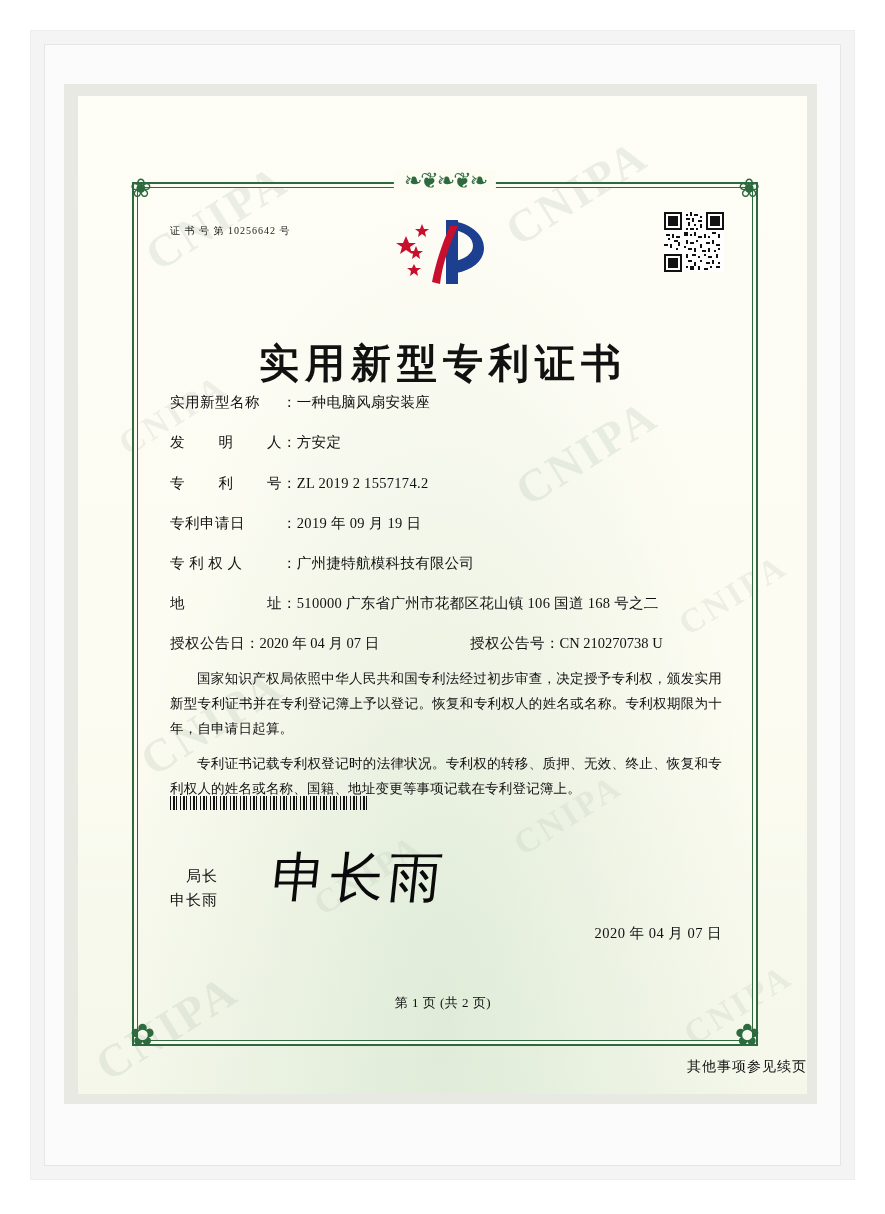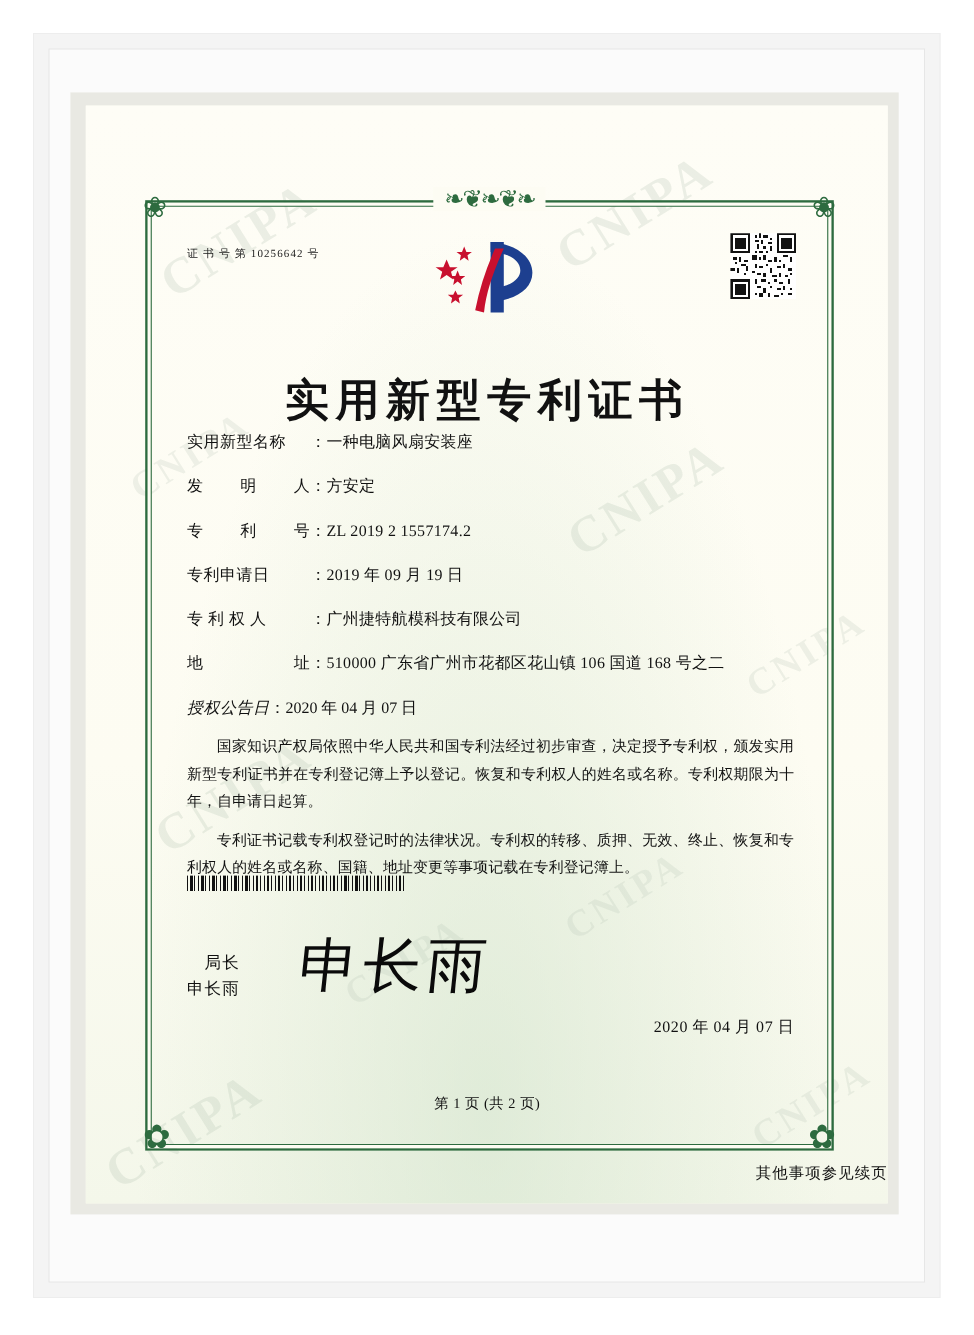--- a/index.html
+++ b/index.html
@@ -180,21 +180,21 @@
   .field-label.spread {
     display: flex;
     justify-content: space-between;
     padding-right: 0px;
   }
   .field-value { flex: 1 1 auto; letter-spacing: 0.3px; }
 
   .dual-row { display: flex; align-items: baseline; margin-bottom: 14px; }
   .dual-left { width: 300px; flex: 0 0 300px; }
   .dual-right { flex: 1 1 auto; }
-  .dual-label { letter-spacing: 0.5px; font-style: italic; }
+  .dual-label { letter-spacing: 0.5px; }
 
   .para {
     margin-top: 10px;
     font-size: 13.5px;
     line-height: 1.85;
     text-indent: 2em;
     text-align: justify;
     color: #111111;
     letter-spacing: 0.2px;
   }
@@ -433,20 +433,23 @@
             <span>地</span>
             <span>址</span>
           </div>
           <div class="field-value">：510000 广东省广州市花都区花山镇 106 国道 168 号之二</div>
         </div>
 
         <div class="dual-row">
           <div class="dual-left">
             <span class="dual-label">授权公告日</span><span>：2020 年 04 月 07 日</span>
           </div>
+          <div class="dual-right">
+            <span class="dual-label">授权公告号</span><span>：CN 210270738 U</span>
+          </div>
         </div>
 
         <div class="para">国家知识产权局依照中华人民共和国专利法经过初步审查，决定授予专利权，颁发实用新型专利证书并在专利登记簿上予以登记。恢复和专利权人的姓名或名称。专利权期限为十年，自申请日起算。</div>
         <div class="para">专利证书记载专利权登记时的法律状况。专利权的转移、质押、无效、终止、恢复和专利权人的姓名或名称、国籍、地址变更等事项记载在专利登记簿上。</div>
       </div>
 
       <div class="barcode"></div>
 
       <div class="signature">申长雨</div>
 

